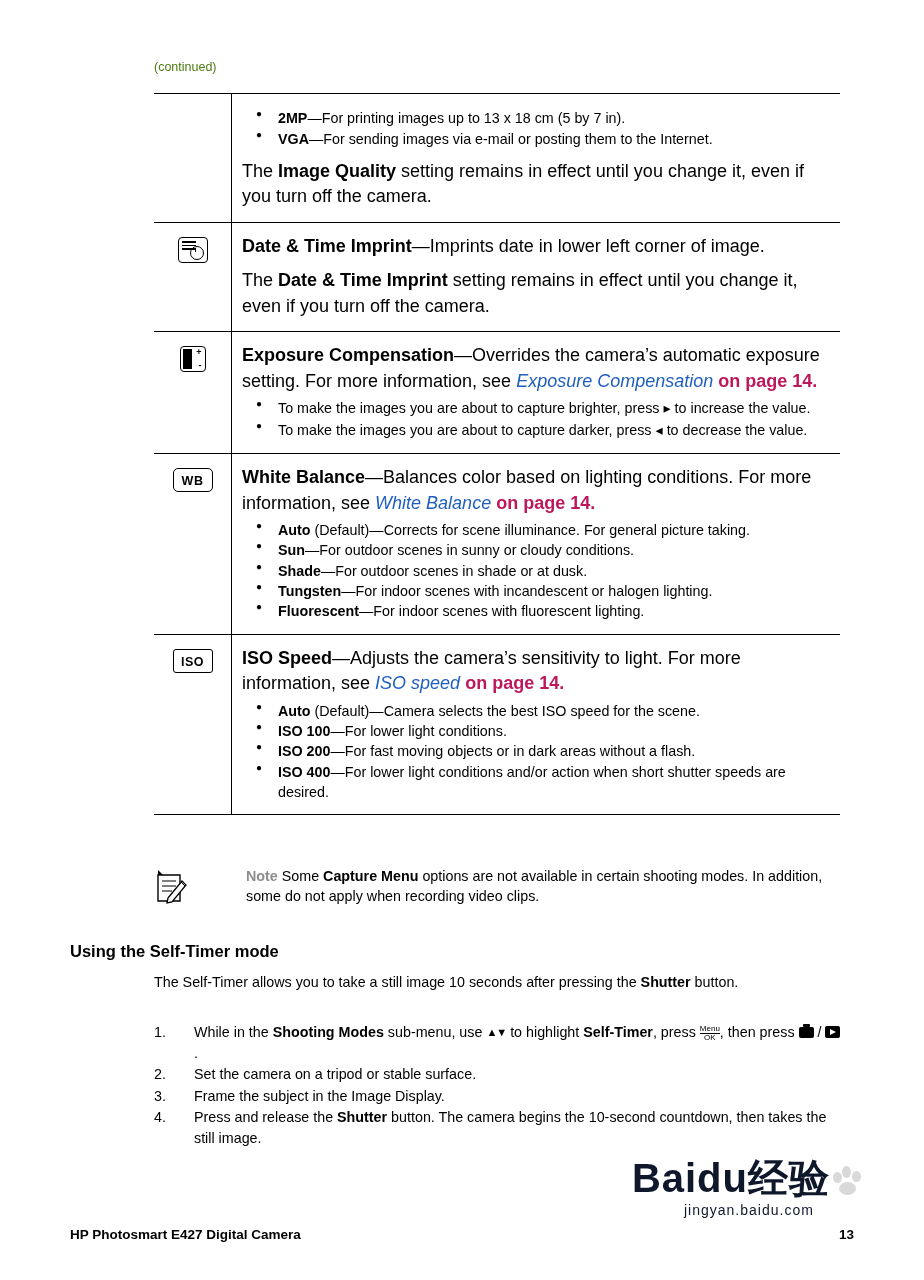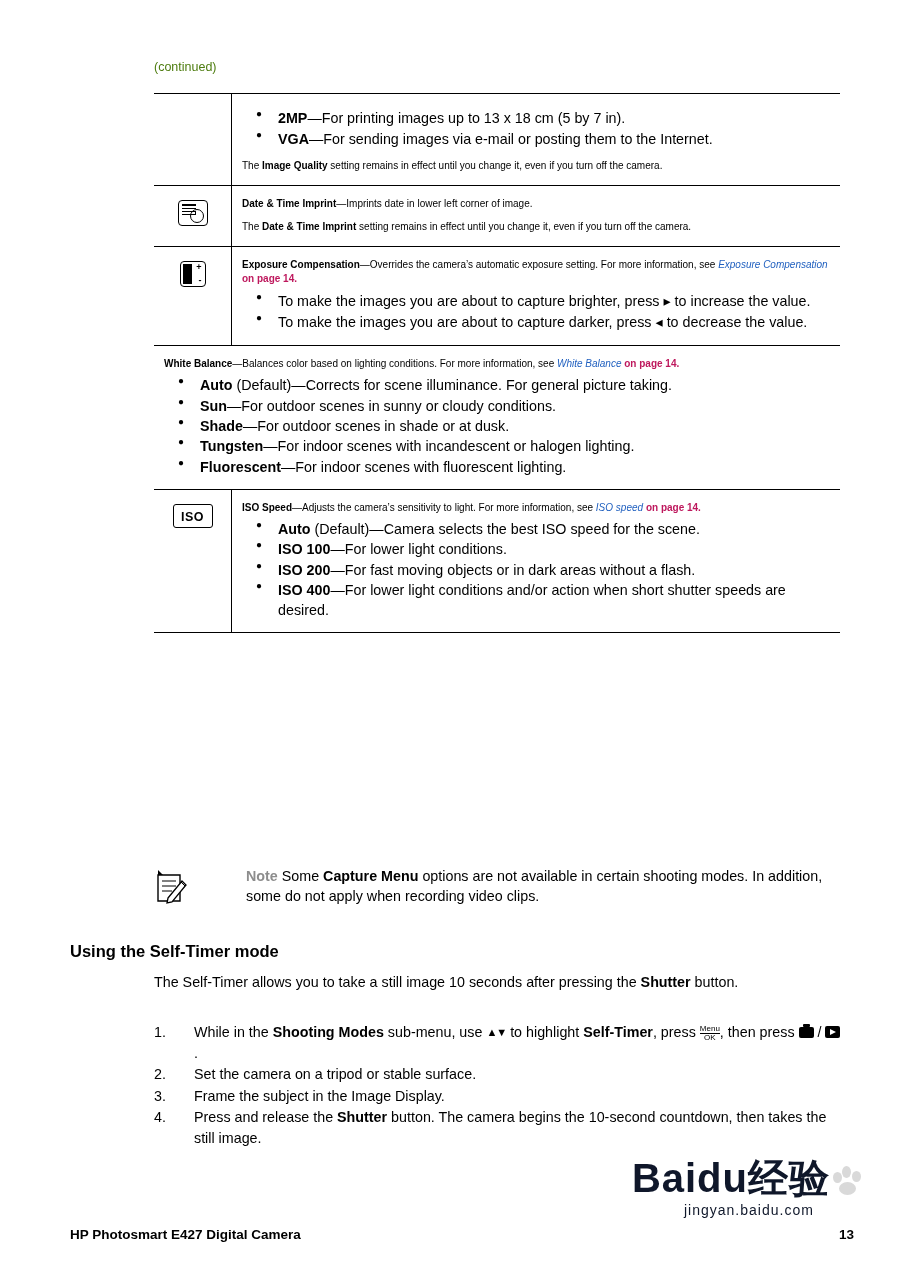--- a/index.html
+++ b/index.html
@@ -49,21 +49,21 @@
     padding-top: 14px;
     text-align: center;
   }
   .text-cell {
     flex: 1 1 auto;
     box-sizing: border-box;
     padding: 10px 6px 12px 10px;
   }
   .text-cell p {
     margin: 0 0 0 0;
-    font-size: 10px;
+    font-size: 18px;
     line-height: 1.42;
   }
   .para { margin-top: 9px !important; }
   .para.first { margin-top: 1px !important; }
   ul.bullets {
     margin: 4px 0 0 0;
     padding: 0;
     list-style: none;
   }
   ul.bullets li {
@@ -324,20 +324,23 @@
       <div class="text-cell">
         <p class="para first"><b>Exposure Compensation</b><span>—Overrides the camera’s automatic exposure setting. For more information, see </span><span class="link">Exposure Compensation</span><span class="link-plain"> on page 14.</span></p>
         <ul class="bullets">
           <li><span>To make the images you are about to capture brighter, press ▸ to increase the value.</span></li>
           <li><span>To make the images you are about to capture darker, press ◂ to decrease the value.</span></li>
         </ul>
       </div>
     </div>
 
     <div class="row">
+      <div class="icon-cell">
+        <span class="ico ico-wb">WB</span>
+      </div>
       <div class="text-cell">
         <p class="para first"><b>White Balance</b><span>—Balances color based on lighting conditions. For more information, see </span><span class="link">White Balance</span><span class="link-plain"> on page 14.</span></p>
         <ul class="bullets tight">
           <li><b>Auto</b><span> (Default)—Corrects for scene illuminance. For general picture taking.</span></li>
           <li><b>Sun</b><span>—For outdoor scenes in sunny or cloudy conditions.</span></li>
           <li><b>Shade</b><span>—For outdoor scenes in shade or at dusk.</span></li>
           <li><b>Tungsten</b><span>—For indoor scenes with incandescent or halogen lighting.</span></li>
           <li><b>Fluorescent</b><span>—For indoor scenes with fluorescent lighting.</span></li>
         </ul>
       </div>

